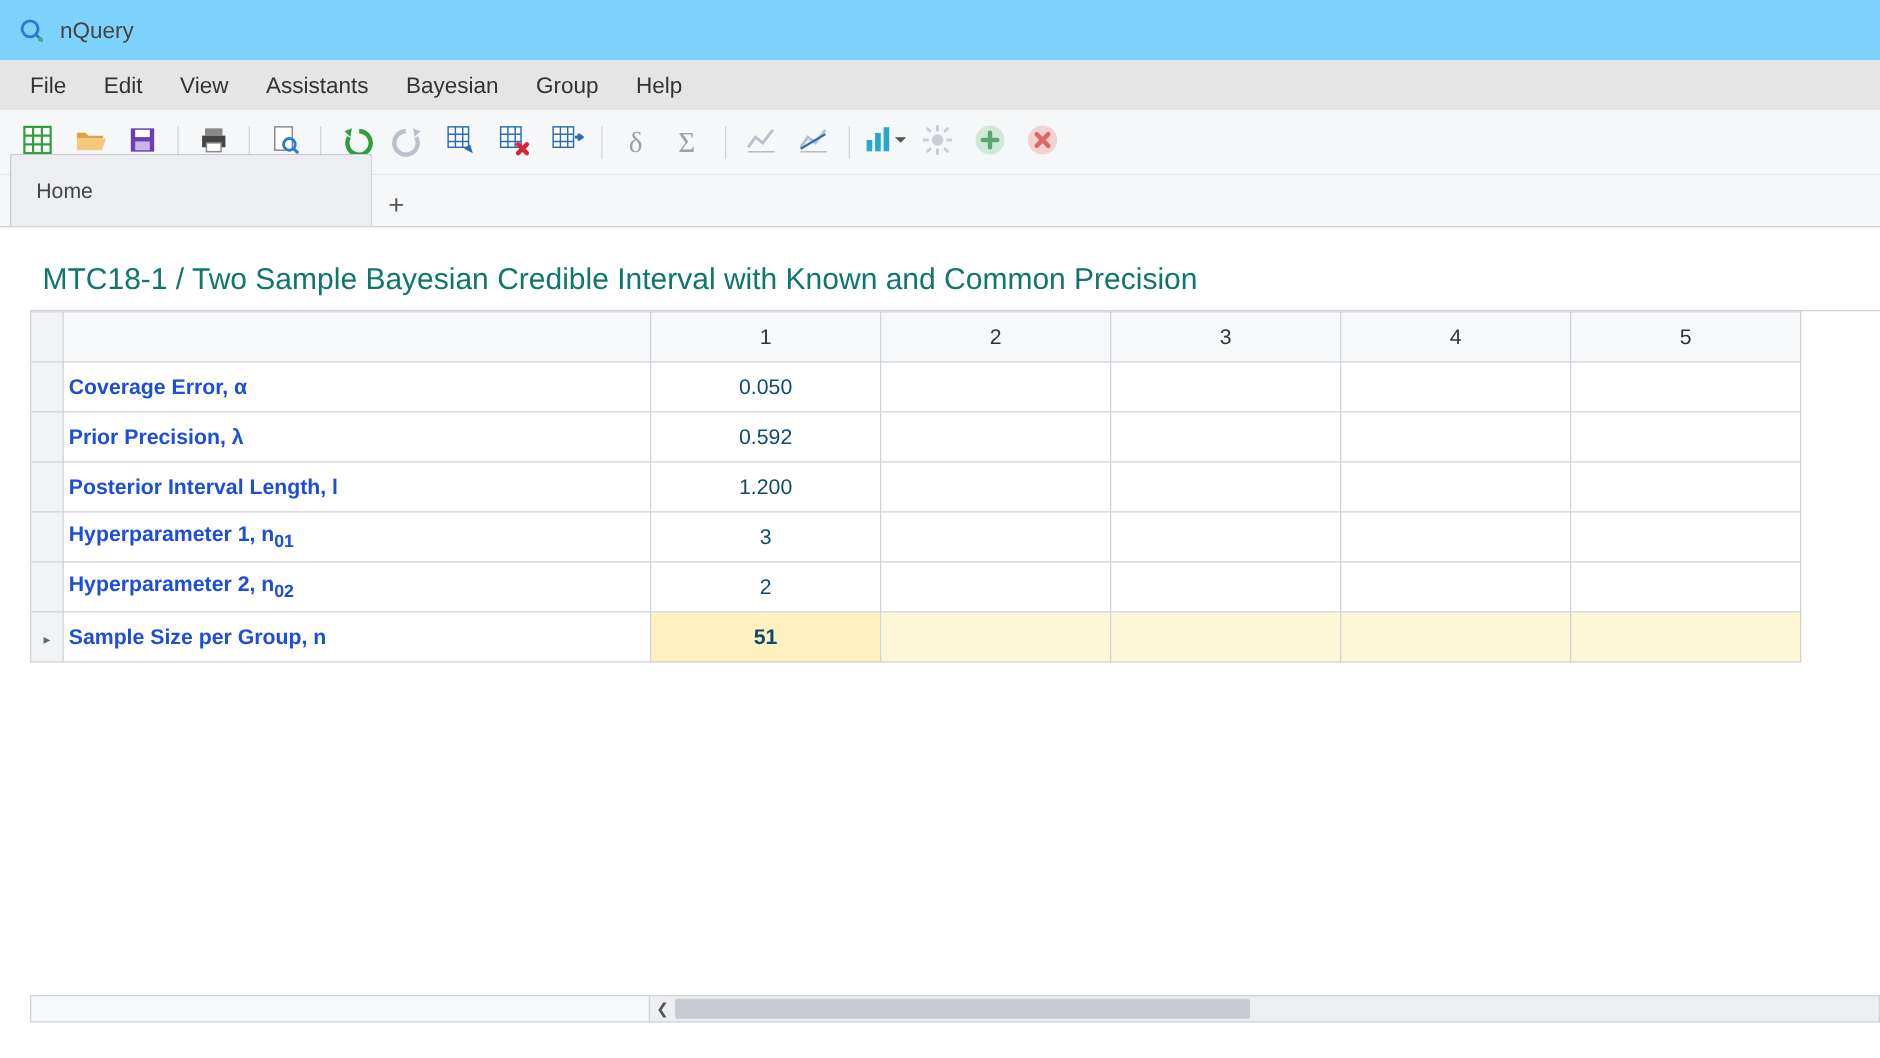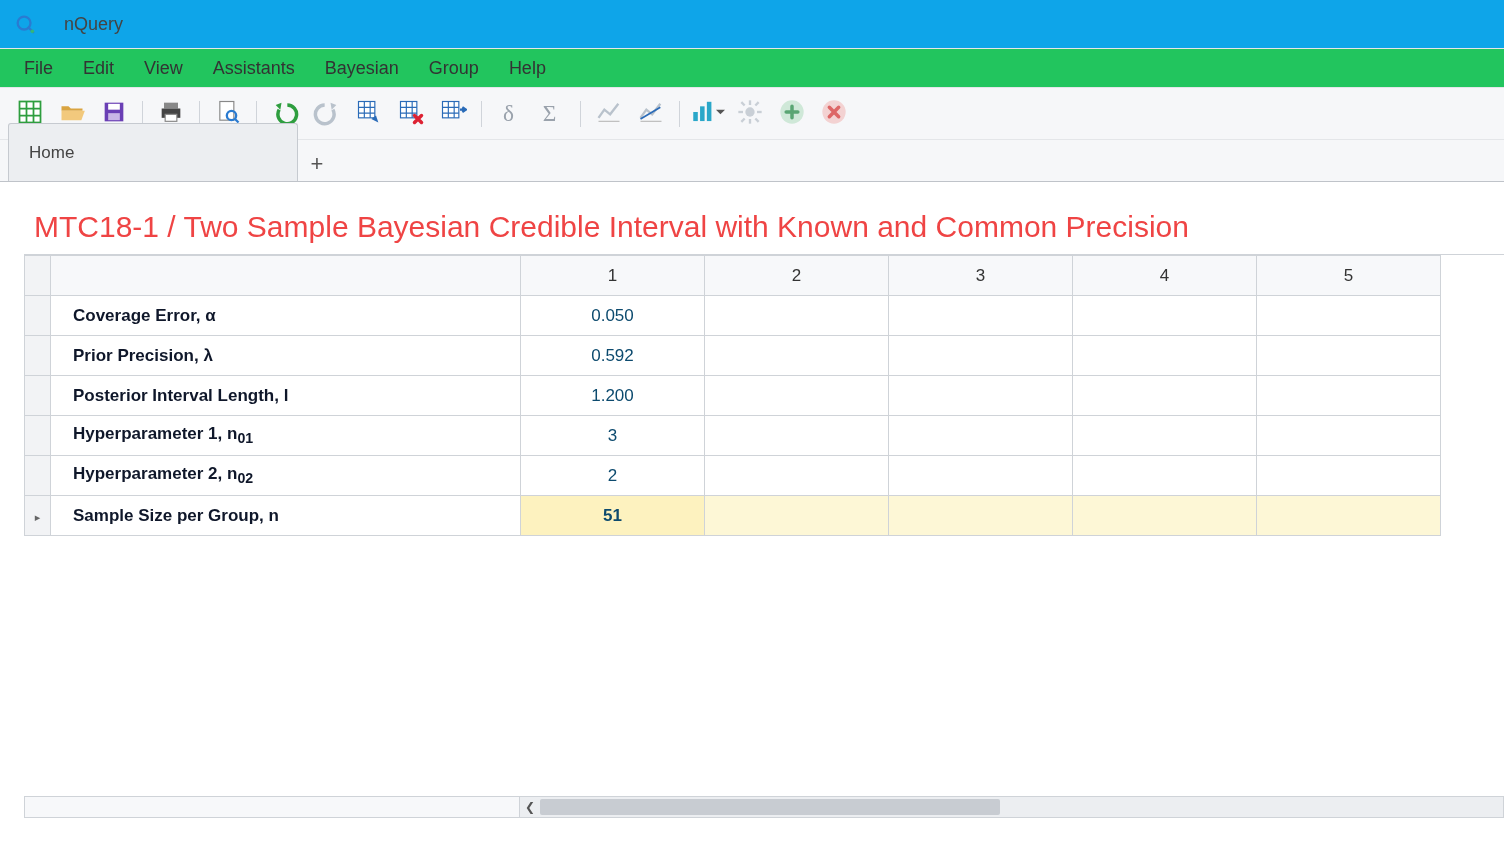--- a/index.html
+++ b/index.html
@@ -1,39 +1,39 @@
 <!DOCTYPE html>
 <html><head>
 <meta charset="utf-8">
 <style>
   * { box-sizing: border-box; margin: 0; padding: 0; }
   html, body { width: 1504px; height: 846px; font-family: "Segoe UI", Tahoma, sans-serif; font-size: 15px; color: #333; background: #fff; overflow: hidden; }
-  .titlebar { height: 48px; display: flex; align-items: center; padding: 0 14px; gap: 28px; background: #0ea5e9; }
+  .titlebar { height: 48px; display: flex; align-items: center; padding: 0 14px; gap: 12px; background: #7dd3fc; }
   .app-icon { width: 22px; height: 22px; }
   .titlebar-text { font-size: 18px; color: #444; }
-  .menubar { height: 40px; display: flex; align-items: center; gap: 2px; padding: 0 10px; background: #22c55e; border-top: 1px solid #e4e6e9; border-bottom: 1px solid #e4e6e9; }
+  .menubar { height: 40px; display: flex; align-items: center; gap: 2px; padding: 0 10px; background: #e5e5e5; border-top: 1px solid #e4e6e9; border-bottom: 1px solid #e4e6e9; }
   .menu-item { padding: 6px 14px; font-size: 18px; color: #333; cursor: default; border-radius: 3px; }
   .toolbar { height: 52px; display: flex; align-items: center; gap: 6px; padding: 4px 12px; background: #f6f7f9; border-bottom: 1px solid #e4e6e9; }
   .tb-btn { width: 36px; height: 36px; display: flex; align-items: center; justify-content: center; cursor: pointer; border-radius: 3px; }
   .tb-sep { width: 1px; height: 26px; background: #d0d4da; margin: 0 4px; }
   .tabstrip { height: 42px; display: flex; align-items: flex-end; padding: 0 8px; background: #f6f7f9; border-bottom: 1px solid #bfc3c9; }
   .tab { height: 58px; display: flex; align-items: center; padding: 0 20px; border: 1px solid #c6cad0; border-bottom: none; background: #eceef1; margin-right: -1px; font-size: 17px; color: #444; gap: 10px; cursor: pointer; border-top-left-radius: 3px; border-top-right-radius: 3px; }
   .tab.home { width: 290px; }
   .tab.active { background: #fff; position: relative; top: 1px; }
   .tab-close { font-size: 15px; color: #666; padding: 2px 4px; }
   .tab-add { width: 40px; text-align: center; font-size: 22px; color: #555; cursor: pointer; padding-bottom: 4px; }
   .content { position: absolute; top: 182px; left: 0; right: 0; bottom: 0; background: #fff; padding: 22px 0 0 24px; }
-  .sheet-title { font-size: 30px; font-weight: 400; color: #ef4444; padding: 6px 10px; }
+  .sheet-title { font-size: 24px; font-weight: 400; color: #0f766e; padding: 6px 10px; }
   .grid-wrap { margin-top: 4px; border-top: 1px solid #cfd3d8; }
   table.grid { border-collapse: collapse; table-layout: fixed; }
   table.grid th, table.grid td { border: 1px solid #cfd3d8; height: 40px; font-size: 17px; }
   th.rowhandle, td.rowhandle { width: 26px; background: #f2f3f5; text-align: center; color: #777; font-size: 13px; }
   th.paramhead { width: 470px; background: #f7f8fa; }
   th.colhead { width: 184px; background: #f7f8fa; text-align: center; font-weight: 400; color: #333; }
-  td.paramcell { padding: 0 22px; font-weight: 600; color: #0f172a; }
+  td.paramcell { padding: 0 4px; font-weight: 600; color: #1d4ed8; }
   td.valcell { text-align: center; font-size: 17px; color: #0c4a6e; }
   tr.result td.valcell { background: #fdf7d6; }
   tr.result td.valcell.filled { font-weight: 700; background: #fdf2bf; }
   tr.result td.paramcell { font-weight: 700; }
   tr.result td.rowhandle::before { content: "▸"; color: #666; font-size: 11px; }
   .hscroll { position: absolute; bottom: 28px; left: 24px; right: 0; height: 22px; display: flex; }
   .hscroll .gutter { width: 496px; border: 1px solid #cfd3d8; background: #f7f8fa; }
   .hscroll .track { flex: 1; border: 1px solid #cfd3d8; border-left: none; background: #eceef1; position: relative; display: flex; align-items: center; }
   .hscroll .arrow { width: 20px; text-align: center; color: #555; font-size: 12px; cursor: pointer; }
   .hscroll .thumb { position: absolute; left: 20px; width: 460px; top: 2px; bottom: 2px; background: #c8ccd2; border-radius: 2px; }

